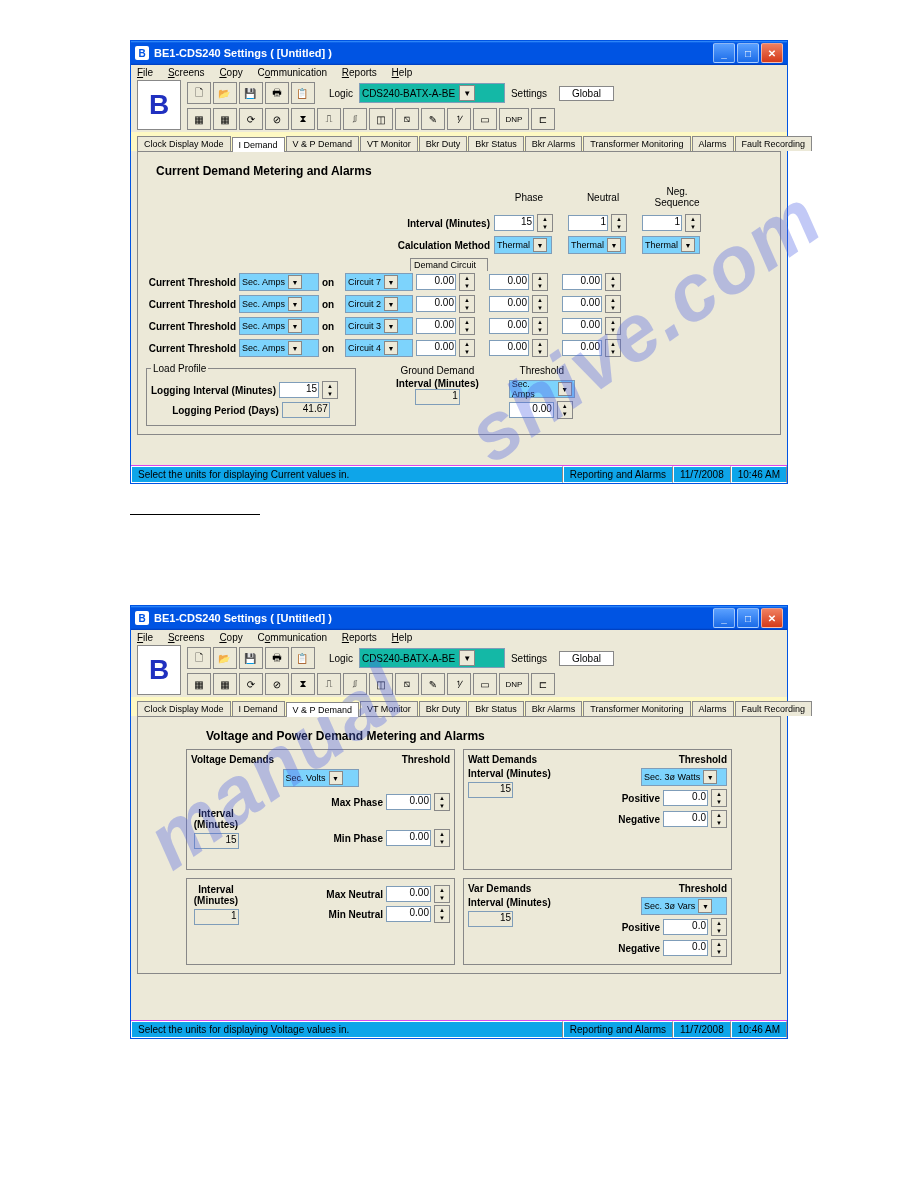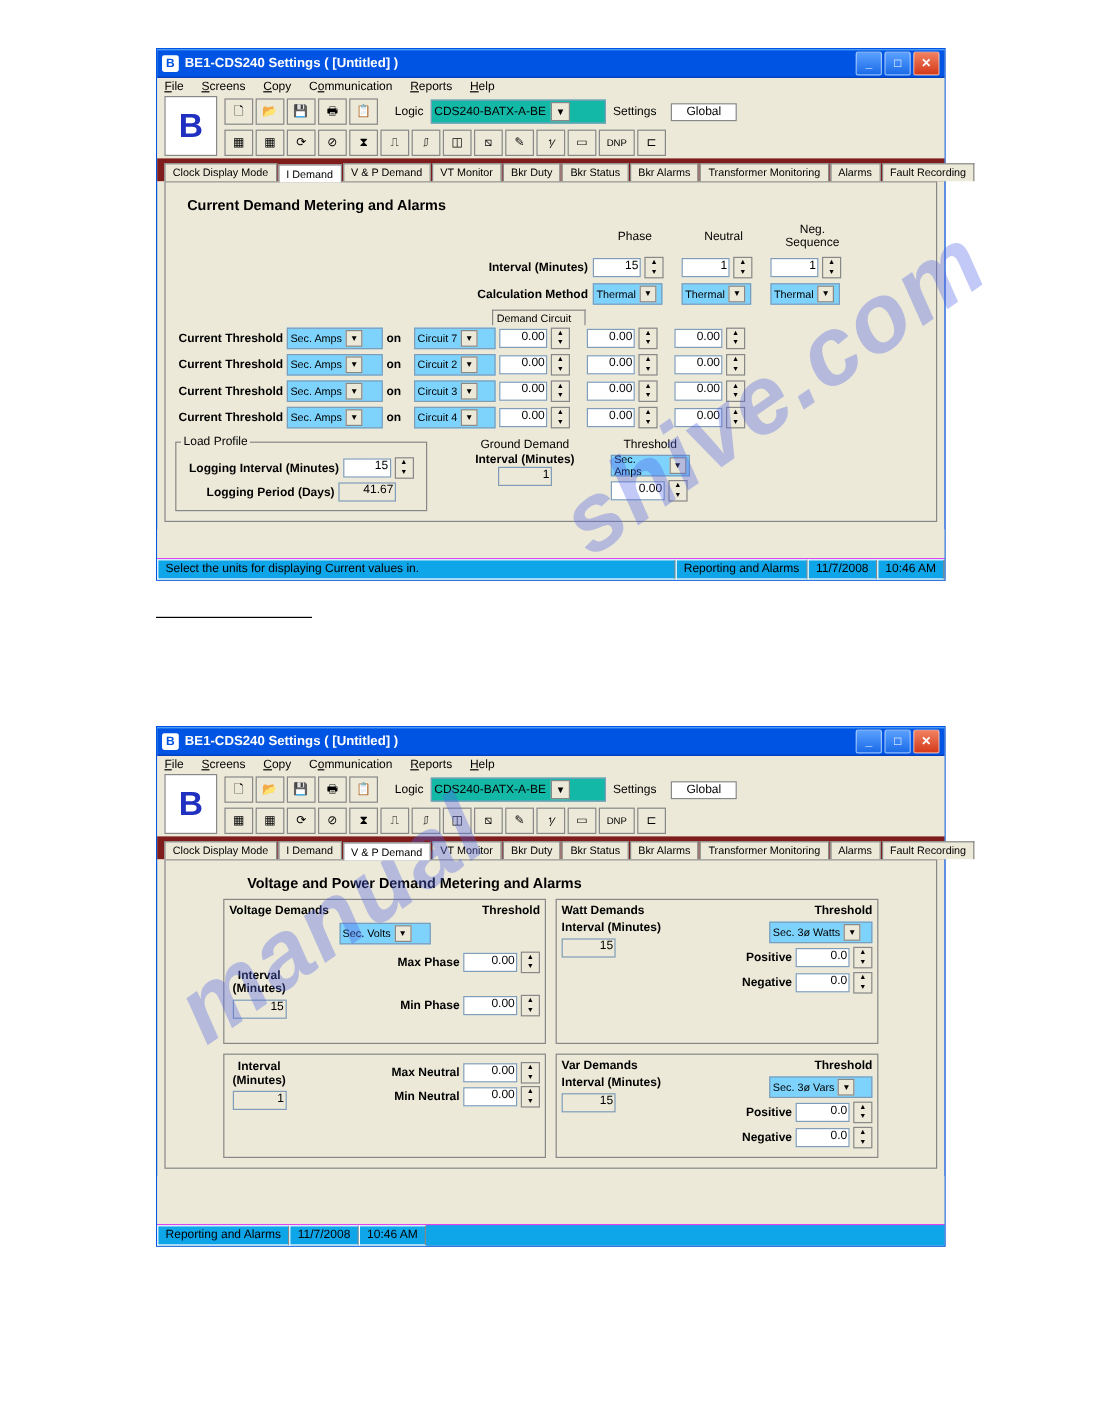--- a/index.html
+++ b/index.html
@@ -17,21 +17,21 @@
 .toolbar{background:#ece9d8;padding:0 6px}
 .tbrow{display:flex;align-items:center;height:26px;gap:2px}
 .logo{width:42px;height:48px;background:#fff;border:1px solid #888;margin-right:6px;display:flex;flex-direction:column;align-items:center;justify-content:center;color:#2030c0;font-weight:bold;font-size:7px;writing-mode:vertical-rl;text-orientation:mixed}
 .logo .b{font-size:28px;writing-mode:horizontal-tb}
 .tbsep{width:6px}
 .tbtn{width:22px;height:20px;border:1px solid #888;background:#ece9d8;display:inline-flex;align-items:center;justify-content:center;font-size:10px}
 .lbl{font-size:10px;margin:0 4px}
 .combo{border:1px solid #7f9db9;background:#14b8a6;height:18px;display:inline-flex;align-items:center;padding:0 2px;font-size:10px}
 .combo .arr{width:14px;height:14px;background:#ece9d8;border:1px solid #888;margin-left:4px;display:inline-flex;align-items:center;justify-content:center;font-size:8px}
 .globbtn{border:1px solid #888;background:#fff;padding:1px 12px;font-size:10px;margin-left:6px}
-.tabstrip{display:flex;background:#7f1d1d;padding:4px 6px 0 6px;gap:0;font-size:10px}
+.tabstrip{display:flex;background:#fef9c3;padding:4px 6px 0 6px;gap:0;font-size:10px}
 .tab{border:1px solid #888;border-bottom:none;background:#ece9d8;padding:2px 6px;margin-right:1px;white-space:nowrap;font-size:9px}
 .tab.active{background:#fff;position:relative;top:1px}
 .panel{border:1px solid #888;background:#ece9d8;margin:0 6px 6px 6px;padding:8px}
 .ptitle{font-size:12px;font-weight:bold;color:#000;margin:4px 0 6px 10px}
 .grid{display:grid;gap:4px}
 fieldset{border:1px solid #888;padding:4px;margin:0}
 legend{font-size:10px;padding:0 2px}
 .fld{display:flex;align-items:center;gap:3px}
 .rl{text-align:right}
 .txt{border:1px solid #7f9db9;background:#fff;height:16px;padding:0 1px;font-size:10px;text-align:right;box-sizing:border-box}
@@ -306,21 +306,21 @@
             <span class="spin">
               <div>▲</div>
               <div>▼</div>
             </span>
           </div>
  </div>
 
  <div style="display:flex;gap:40px;margin-top:6px">
   <fieldset style="width:200px">
    <legend>Load Profile</legend>
-   <div class="fld" style="justify-content:center;margin:3px 0">
+   <div class="fld" style="justify-content:flex-start;margin:3px 0">
               <b>Logging Interval (Minutes)</b>
     <span class="txt" style="width:40px">15</span>
               <span class="spin">
                 <div>▲</div>
                 <div>▼</div>
               </span>
             </div>
    <div class="fld" style="justify-content:center;margin:3px 0">
               <b>Logging Period (Days)</b>
     <span class="txt ro" style="width:48px">41.67</span>
@@ -557,19 +557,20 @@
                     <div>▼</div>
                   </span>
                 </div>
     </div>
    </div>
   </fieldset>
  </div>
 </div>
 <div style="height:40px;background:#ece9d8"></div>
 <div class="status">
+ <div class="s1">Select the units for displaying Voltage values in.</div>
  <div>Reporting and Alarms</div>
  <div>11/7/2008</div>
  <div>10:46 AM</div>
 </div>
 </div>
 
 </div>
 
 </body></html>

